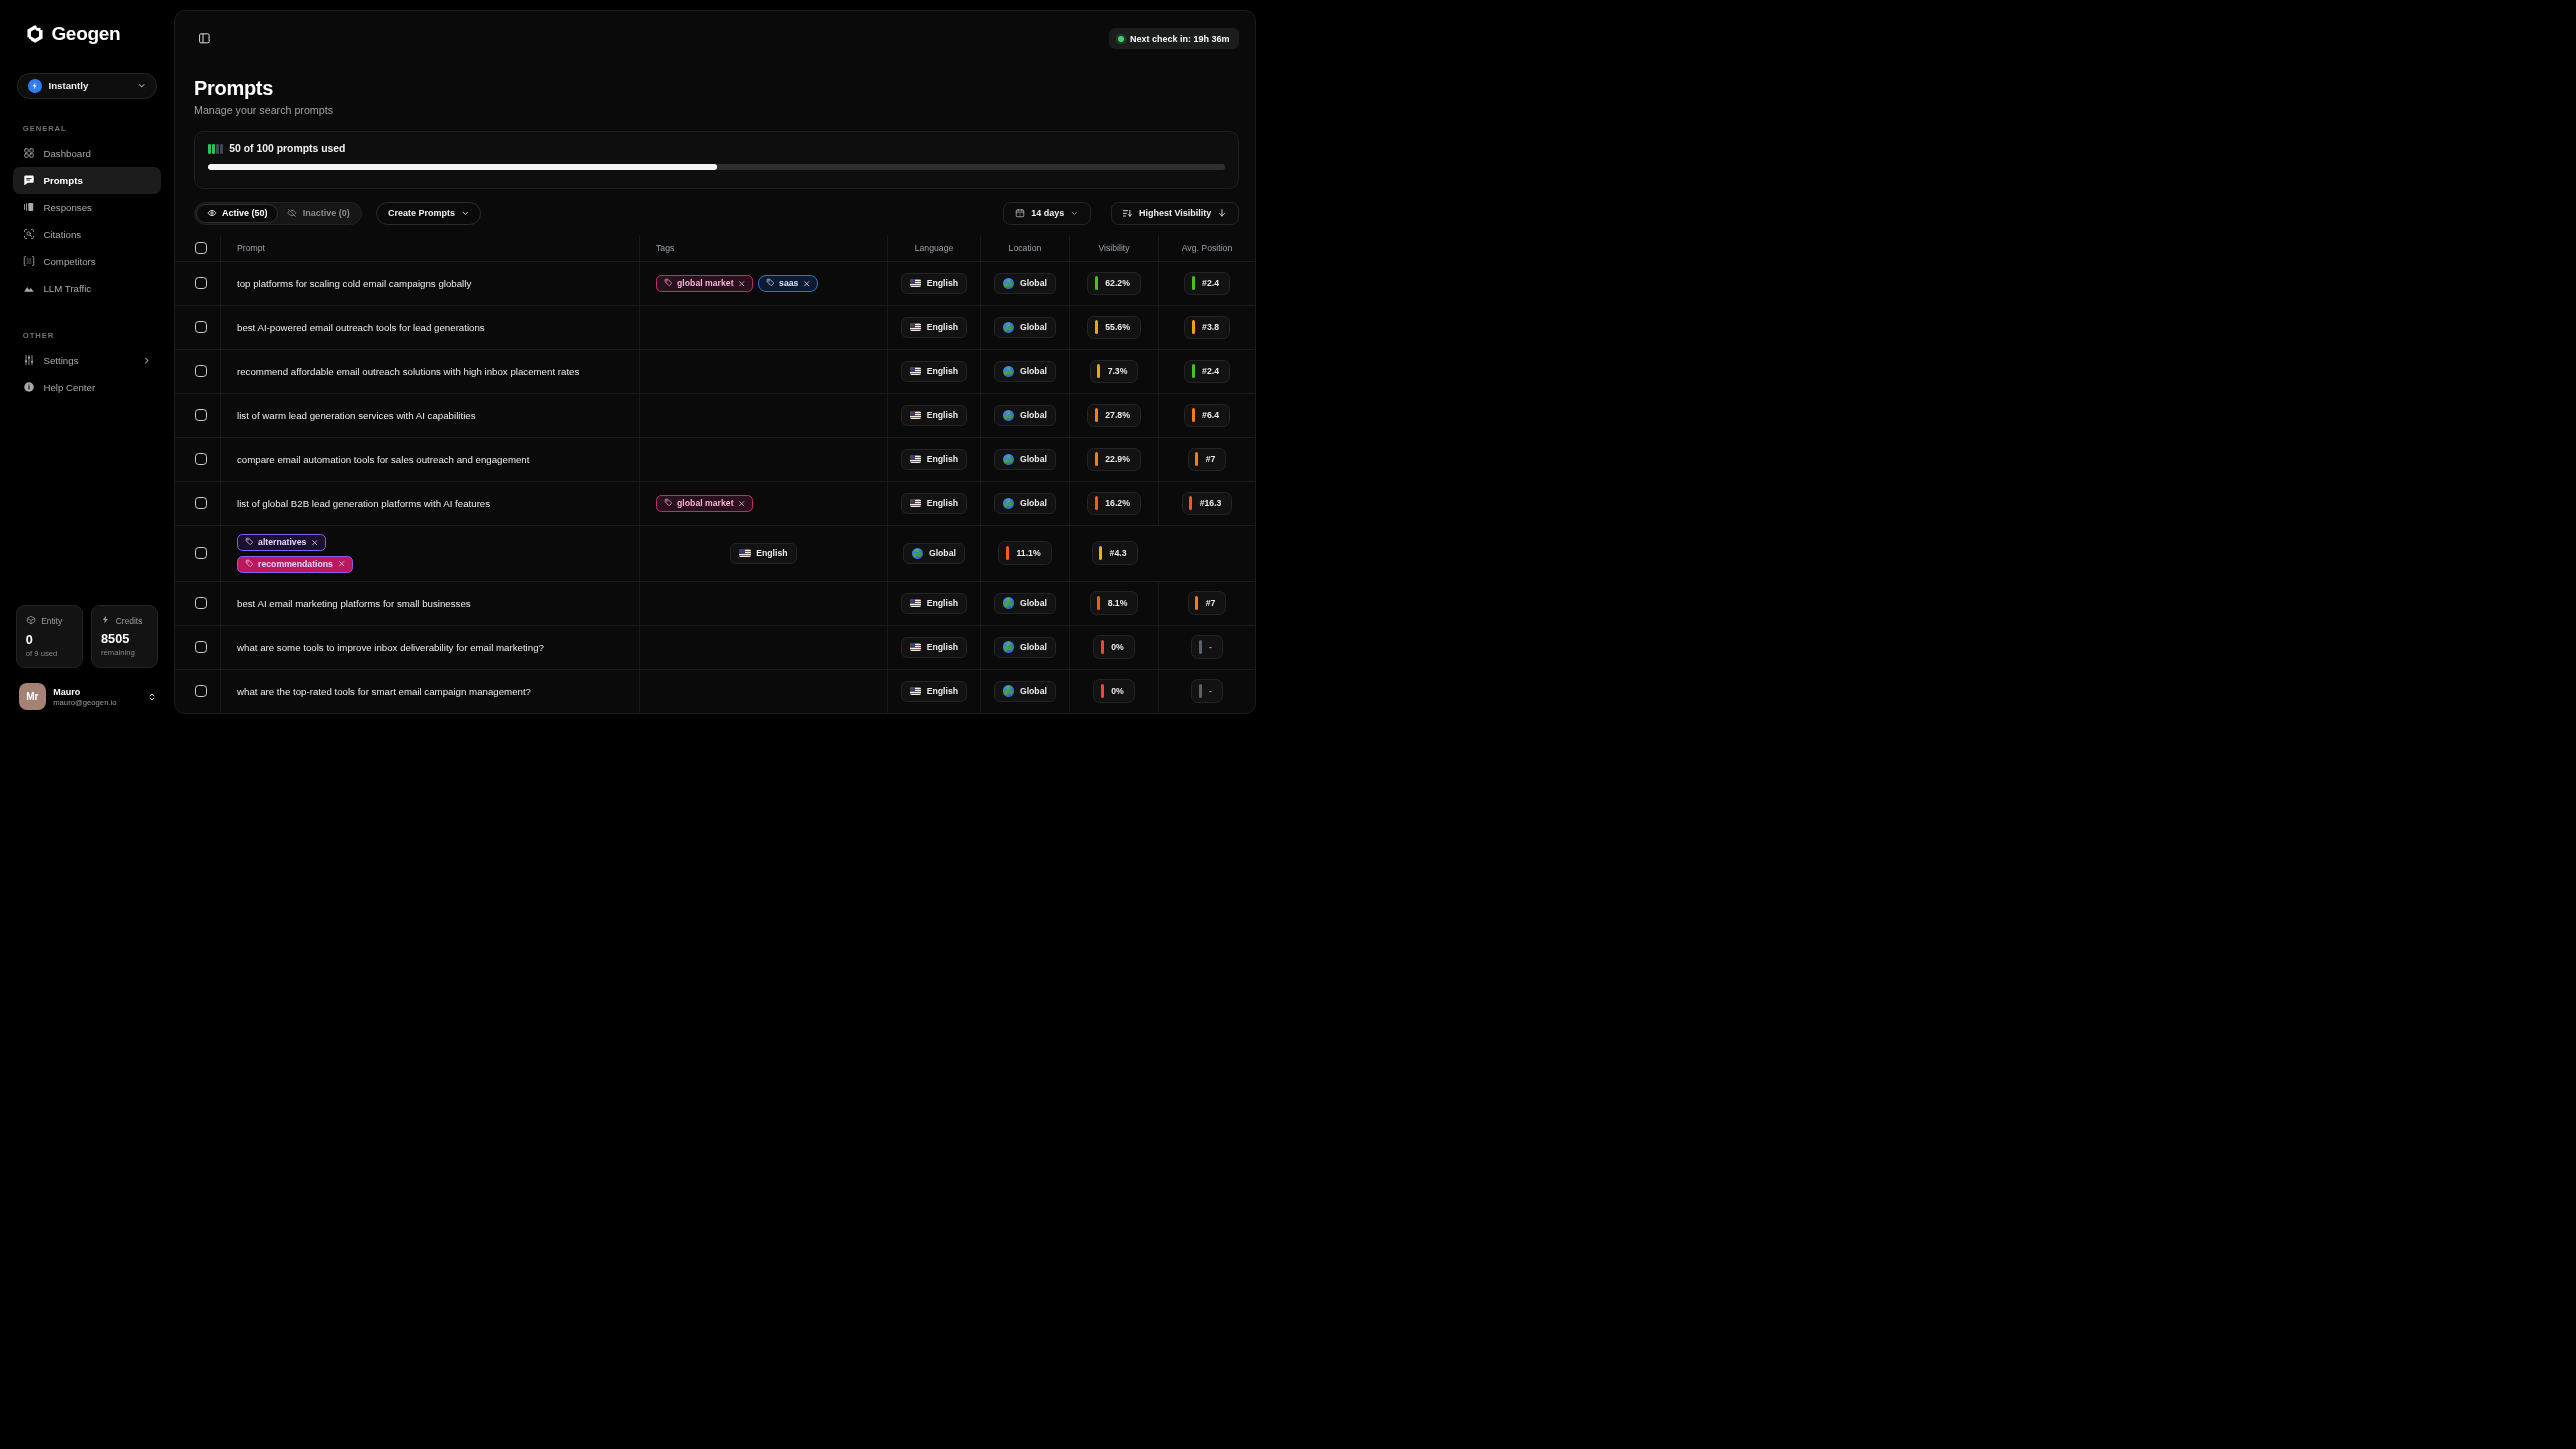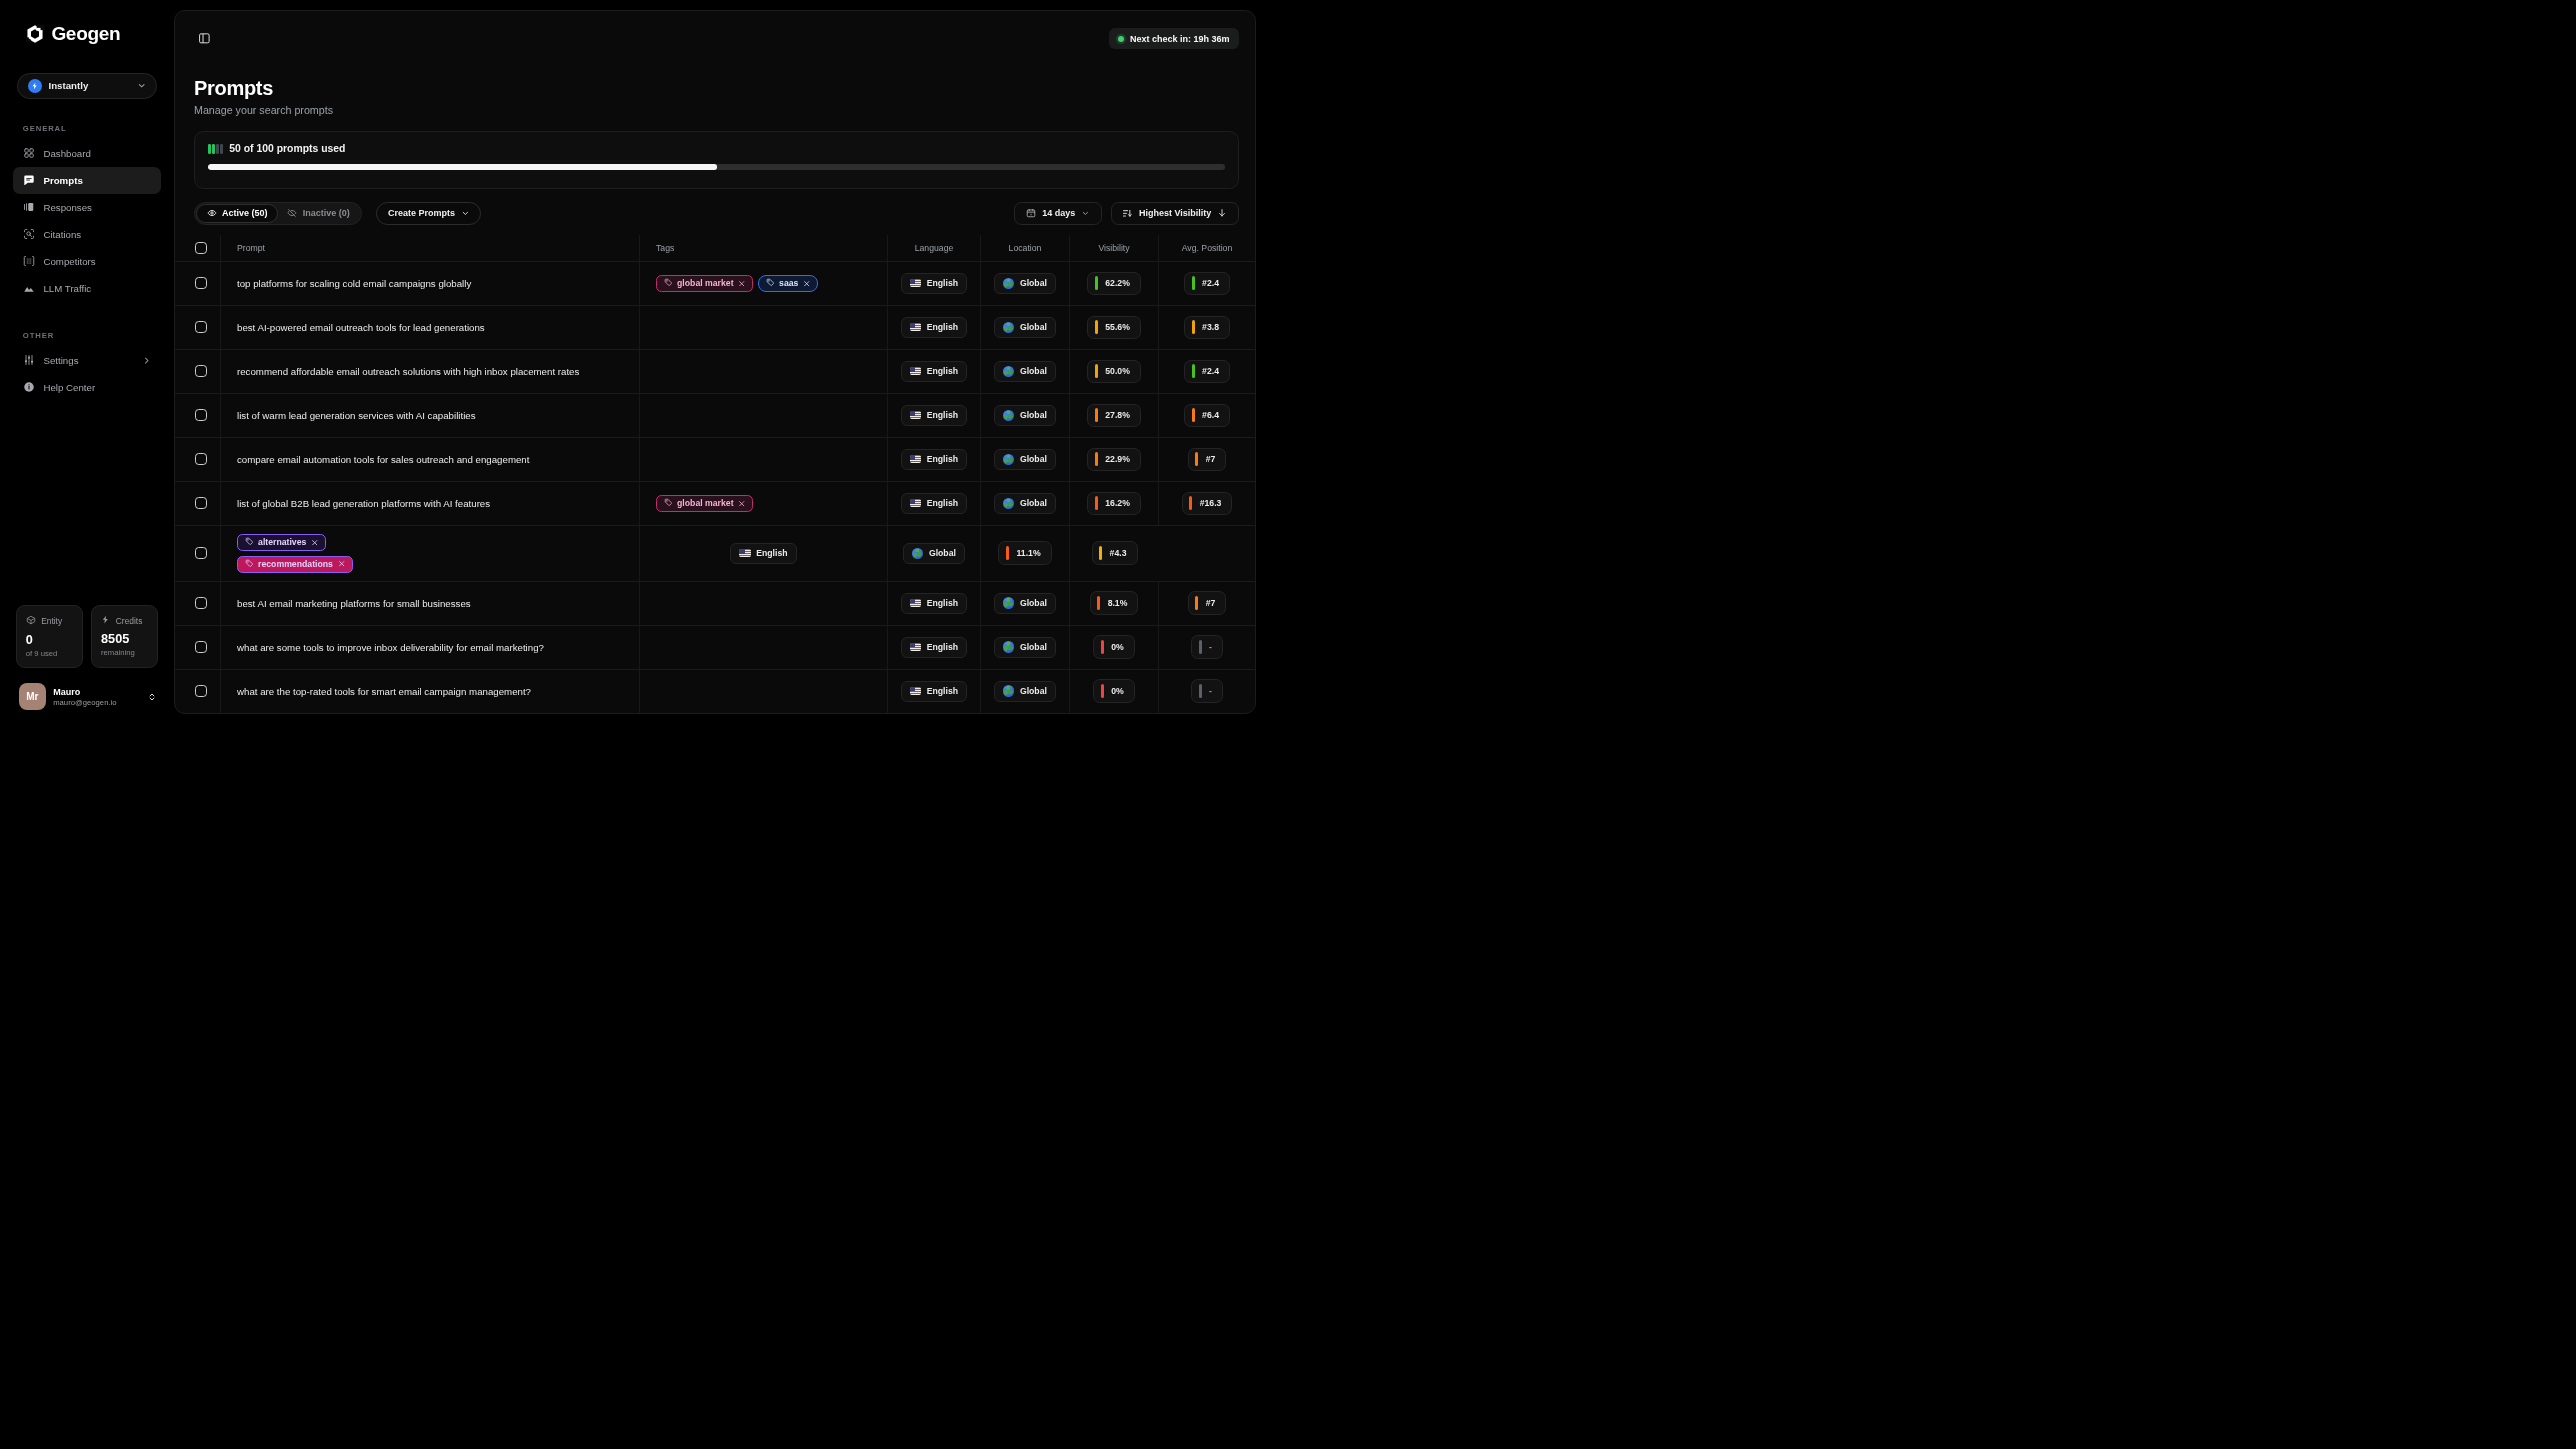--- a/index.html
+++ b/index.html
@@ -52,21 +52,21 @@
   .progress-fill { height:100%; background:#f5f5f5; border-radius:2.7px; }
 
   .toolbar { display:flex; align-items:center; margin:12.7px 16px 0 19px; height:23px; }
   .seg { display:flex; align-items:center; background:#161616; border:0.7px solid #232323; border-radius:11.4px; padding:1.3px; height:23px; }
   .seg-btn { height:19px; border-radius:9.4px; display:flex; align-items:center; gap:5.4px; padding:0 9.4px; font-size:9px; cursor:pointer; }
   .seg-btn.on { background:#0a0a0a; border:0.7px solid #2e2e2e; color:#fff; font-weight:700; }
   .seg-btn.off { color:#8b8d92; font-weight:600; }
   .btn { height:23px; border:0.7px solid #2c2c2c; background:transparent; border-radius:11.4px; display:flex; align-items:center; gap:6px; padding:0 10.7px; color:#f0f0f0; font-size:9px; font-weight:700; cursor:pointer; }
   .btn.square { border-radius:7.4px; background:#0c0c0c; border-color:#262626; }
   .create-btn { margin-left:14.8px; }
-  .tb-right { margin-left:auto; display:flex; gap:9px; }
+  .tb-right { margin-left:auto; display:flex; gap:20px; }
   .muted-ic { color:#b9bbbf; display:inline-flex; }
 
   
   .table { margin-top:10.7px; flex:1; overflow:hidden; }
   .trow { display:grid; grid-template-columns:46px 419px 248px 93px 89px 89px 1fr; border-top:0.7px solid #1b1b1b; }
   .trow.head { border-top:none; height:25.5px; }
   .cell { border-right:0.7px solid #181818; display:flex; align-items:center; min-height:43px; }
   .trow.head .cell { min-height:25.5px; }
   .cell:last-child { border-right:none; }
   .c-check { justify-content:flex-start; padding-left:20px; }
@@ -485,21 +485,21 @@
           </div>
           <div class="cell c-mid">
             <span class="badge">
               <i class="globe"></i>
               <span>Global</span>
             </span>
           </div>
           <div class="cell c-mid">
             <span class="badge metric">
               <i style="background: rgb(242, 162, 13);"></i>
-              <span>50.0%</span>
+              <span>7.3%</span>
             </span>
           </div>
           <div class="cell c-mid">
             <span class="badge metric">
               <i style="background: rgb(71, 194, 30);"></i>
               <span>#2.4</span>
             </span>
           </div>
         </div>
         <div class="trow">

